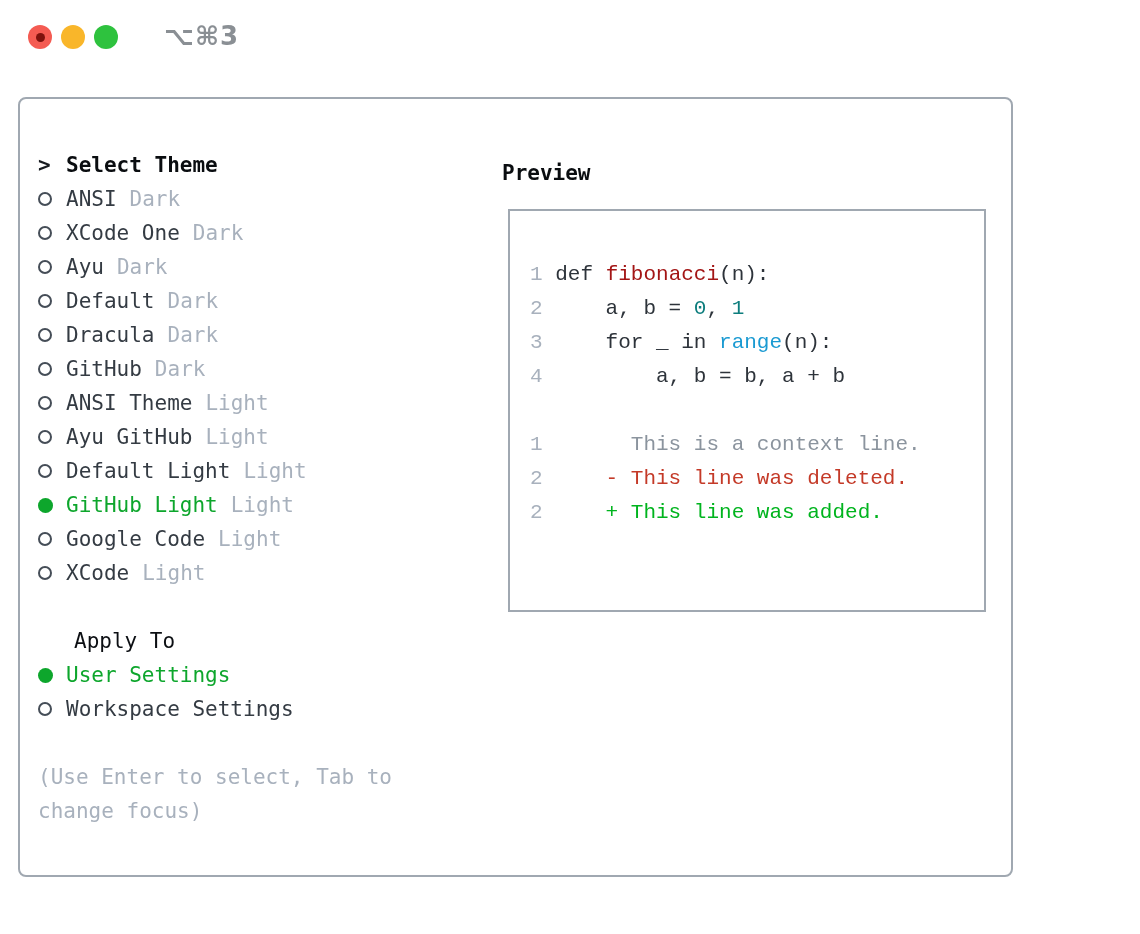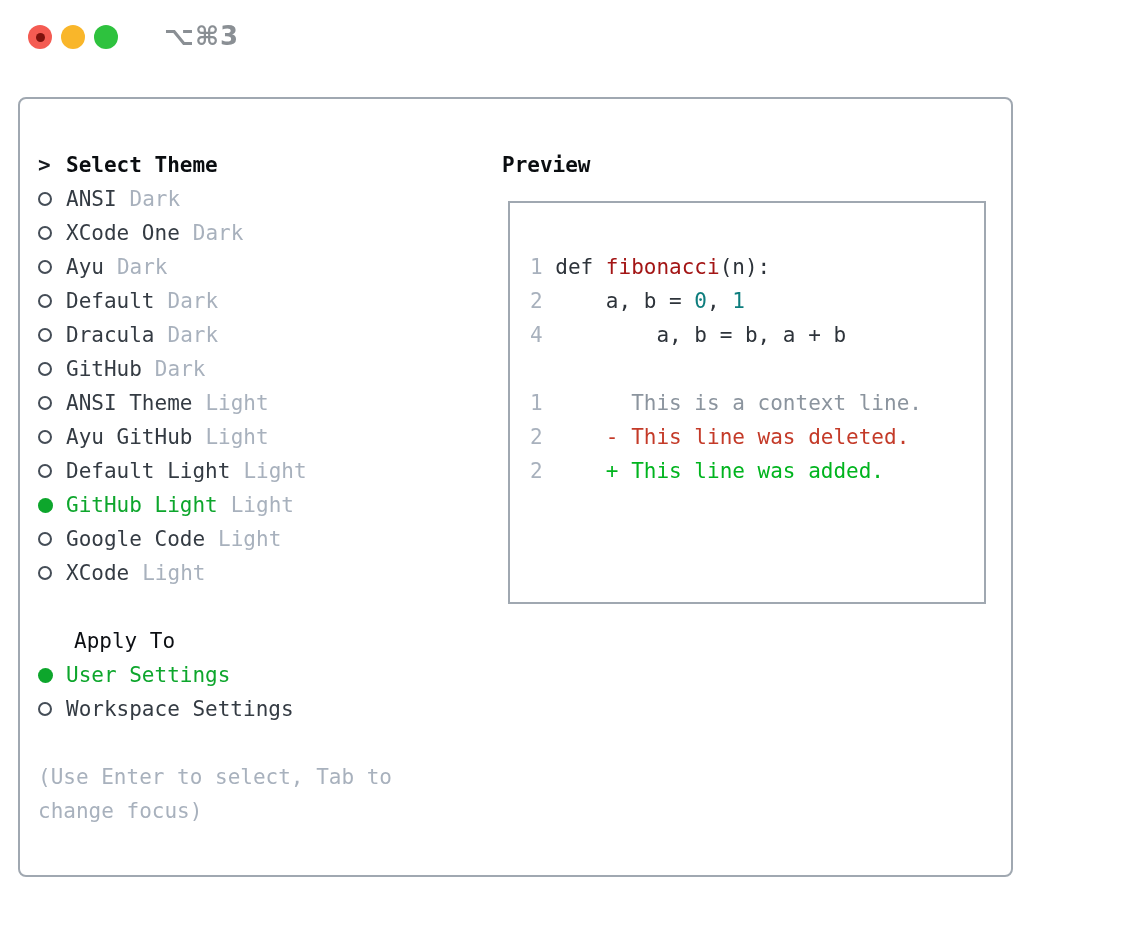--- a/index.html
+++ b/index.html
@@ -14,39 +14,39 @@
   .tl.green{left:94px;background:var(--traffic-green);}
   .tl-dot{width:9px;height:9px;border-radius:50%;background:#7e120d;}
   .win-title{position:absolute;left:164px;top:21px;font-family:"DejaVu Sans",sans-serif;font-weight:700;font-size:26px;letter-spacing:1px;color:var(--title-gray);}
 
   
   .panel{position:absolute;left:18px;top:97px;width:995px;height:780px;box-sizing:border-box;
          border:2px solid var(--border);border-radius:8px;background:#fff;
          font-family:"DejaVu Sans Mono",monospace;font-size:21px;color:var(--text-dark);}
 
   .left-col{position:absolute;left:18px;top:49px;width:450px;}
-  .right-col{position:absolute;left:482px;top:49px;width:500px;}
+  .right-col{position:absolute;left:482px;top:57px;width:500px;}
 
   .row{height:34px;display:flex;align-items:center;white-space:pre;}
   .marker{width:28px;height:34px;display:flex;align-items:center;flex:0 0 28px;}
   .prompt{font-weight:700;color:#171b20;}
   .h-label{font-weight:700;color:#0a0d10;}
   .apply-label{color:#0c0f13;margin-left:8px;}
 
   .radio{width:14px;height:14px;box-sizing:border-box;border:2px solid #454d57;border-radius:50%;}
   .radio.sel{width:15px;height:15px;border:none;background:var(--accent-green);}
   .t-name{color:var(--text-dark);}
   .t-name.sel{color:var(--accent-green);}
   .t-variant{color:var(--text-muted);margin-left:13px;}
   .help-line{color:var(--text-muted);}
 
   
   .preview-box{box-sizing:border-box;margin-left:6px;margin-top:19px;width:478px;height:403px;
                border:2px solid var(--border);background:#fff;padding:47px 14px 0 20px;overflow:hidden;}
-  .code-line{height:34px;line-height:34px;white-space:pre;font-size:21px;}
+  .code-line{height:34px;line-height:34px;white-space:pre;font-size:21px;font-family:Liberation Mono, monospace;}
   .ln{display:inline-block;min-width:2ch;color:var(--text-muted);}
   .c-plain{color:var(--code-plain);}
   .c-func{color:var(--code-function);}
   .c-num{color:var(--code-number);}
   .c-builtin{color:var(--code-builtin);}
   .c-ctx{color:var(--diff-context);}
   .c-del{color:var(--diff-deleted);}
   .c-add{color:var(--diff-added);}
 </style>
 </head>
@@ -101,20 +101,21 @@
     </div>
 
     <div class="right-col">
       <div class="row">
         <span class="h-label">Preview</span>
       </div>
       <div class="preview-box">
         <div id="code">
             <div class="code-line"><span class="ln">1</span><span class="c-plain">def </span><span class="c-func">fibonacci</span><span class="c-plain">(n):</span></div>
             <div class="code-line"><span class="ln">2</span><span class="c-plain">    a, b = </span><span class="c-num">0</span><span class="c-plain">, </span><span class="c-num">1</span></div>
+            <div class="code-line"><span class="ln">3</span><span class="c-plain">    for _ in </span><span class="c-builtin">range</span><span class="c-plain">(n):</span></div>
             <div class="code-line"><span class="ln">4</span><span class="c-plain">        a, b = b, a + b</span></div>
             <div class="code-line"><span class="ln"></span></div>
             <div class="code-line"><span class="ln">1</span><span class="c-ctx">      This is a context line.</span></div>
             <div class="code-line"><span class="ln">2</span><span class="c-del">    - This line was deleted.</span></div>
             <div class="code-line"><span class="ln">2</span><span class="c-add">    + This line was added.</span></div>
           </div>
       </div>
     </div>
 
   </div>

